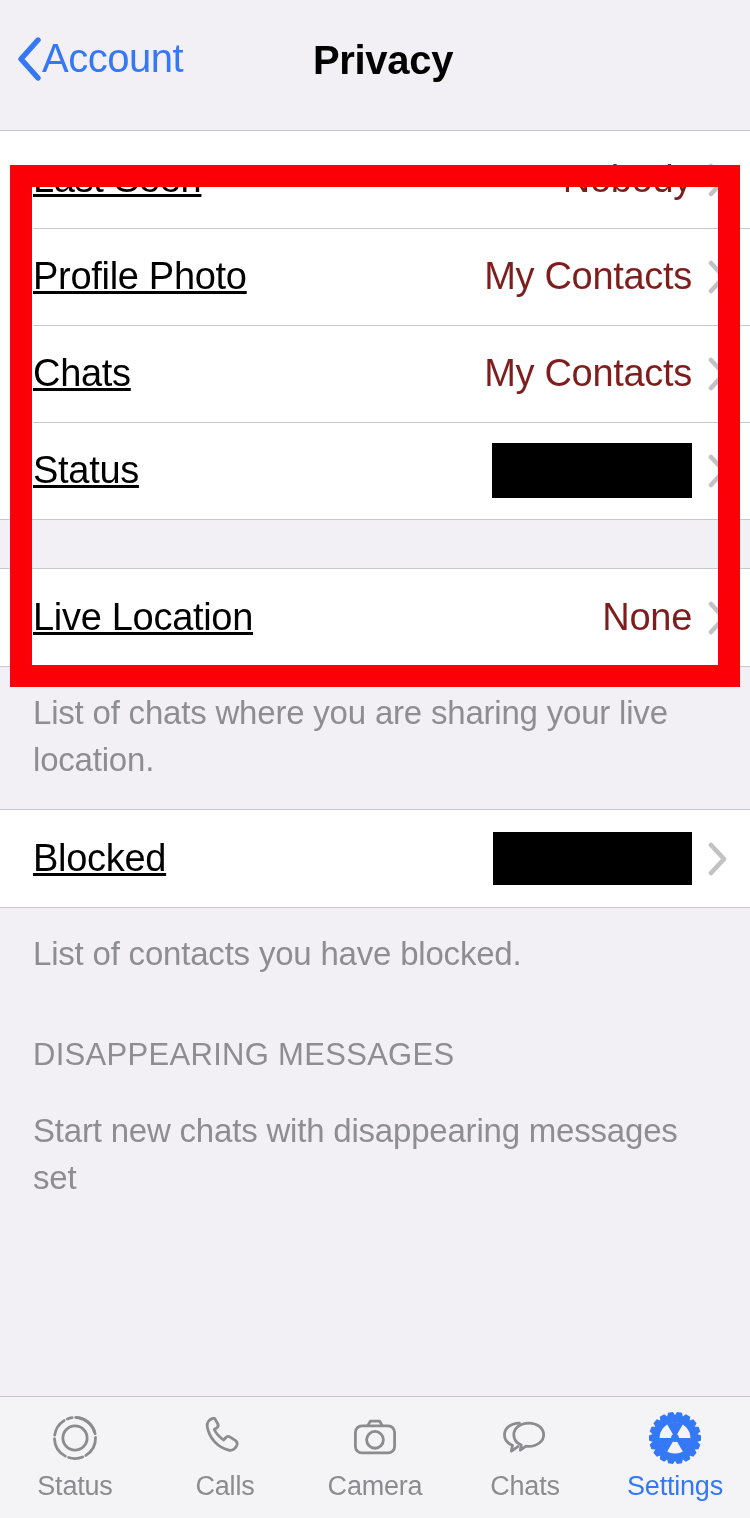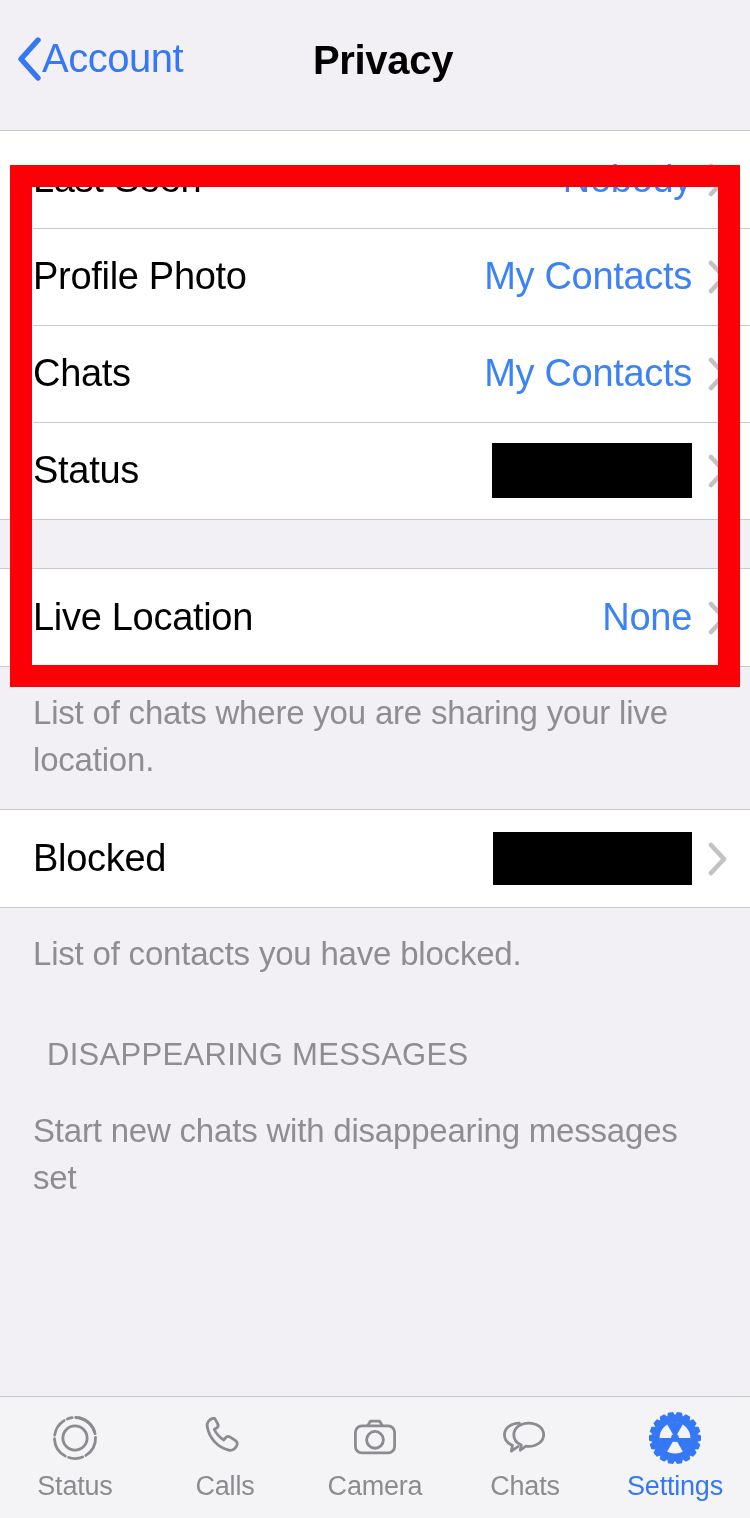--- a/index.html
+++ b/index.html
@@ -30,41 +30,41 @@
   .group { background:#ffffff; width:100%; }
   .row {
     position:relative; display:flex; align-items:center;
     height:97px; padding:0 22px 0 33px; background:#fff;
     cursor:pointer;
   }
   .row + .row::before {
     content:""; position:absolute; left:33px; right:0; top:0;
     height:1px; background:#c9c8cd;
   }
-  .row-label { font-size:38px; color:#000; letter-spacing:-0.3px; flex:1; }
-  .row-value { font-size:38px; color:#3b82f6; letter-spacing:-0.3px; margin-right:16px; }
+  .row-label { font-size:38px; color:#000; letter-spacing:-0.3px; flex:1;text-decoration:underline; }
+  .row-value { font-size:38px; color:#7f1d1d; letter-spacing:-0.3px; margin-right:16px; }
   .chev { width:20px; height:34px; flex:0 0 auto; }
   .redact { display:inline-block; background:#000; margin-right:16px; }
 
   
   .highlight-box {
     position:absolute; left:10px; top:165px; width:730px; height:522px;
     border:22px solid #fb0006; background:transparent;
     pointer-events:none; z-index:20;
   }
 
   .gap { background:#f2f0f5; width:100%; }
 
   .footnote {
     background:#f2f0f5; color:#8d8d92; font-size:33px; line-height:47px;
     padding:22px 33px 26px 33px; letter-spacing:-0.2px;
   }
   .section-header {
     background:#f2f0f5; color:#8d8d92; font-size:31px;
-    padding:34px 33px 12px 47px; letter-spacing:0.3px;
+    padding:34px 33px 12px 33px; letter-spacing:0.3px;
   }
   .hairline-top { border-top:1px solid #c9c8cd; }
   .hairline-bottom { border-bottom:1px solid #c9c8cd; }
 
   
   .tabbar {
     position:absolute; left:0; bottom:0; width:750px; height:122px;
     background:#f4f3f6; border-top:1px solid #c5c4c9;
     display:flex; align-items:flex-start; z-index:30;
   }

